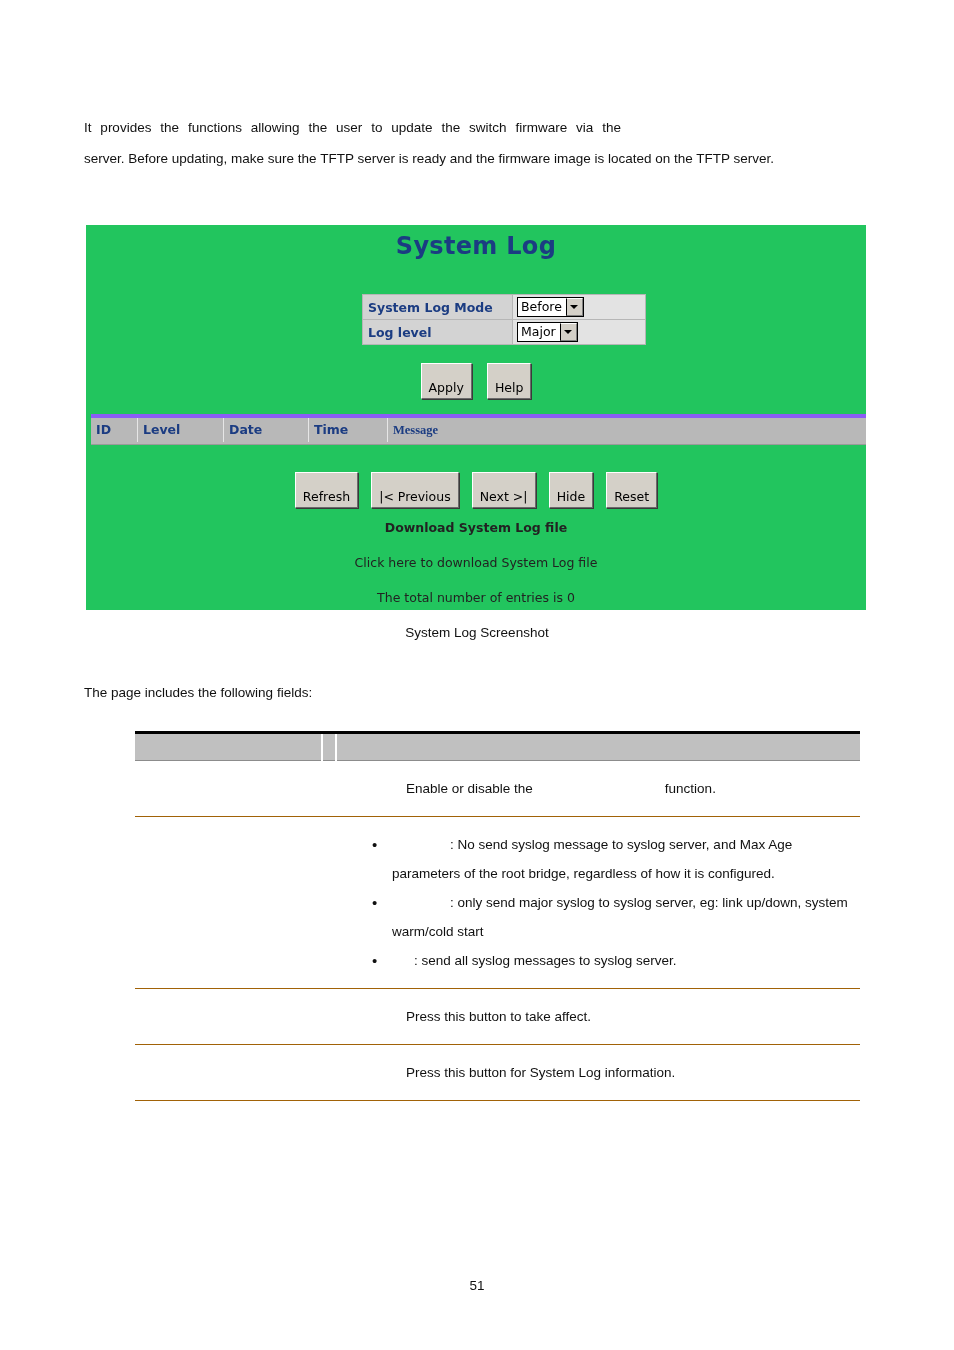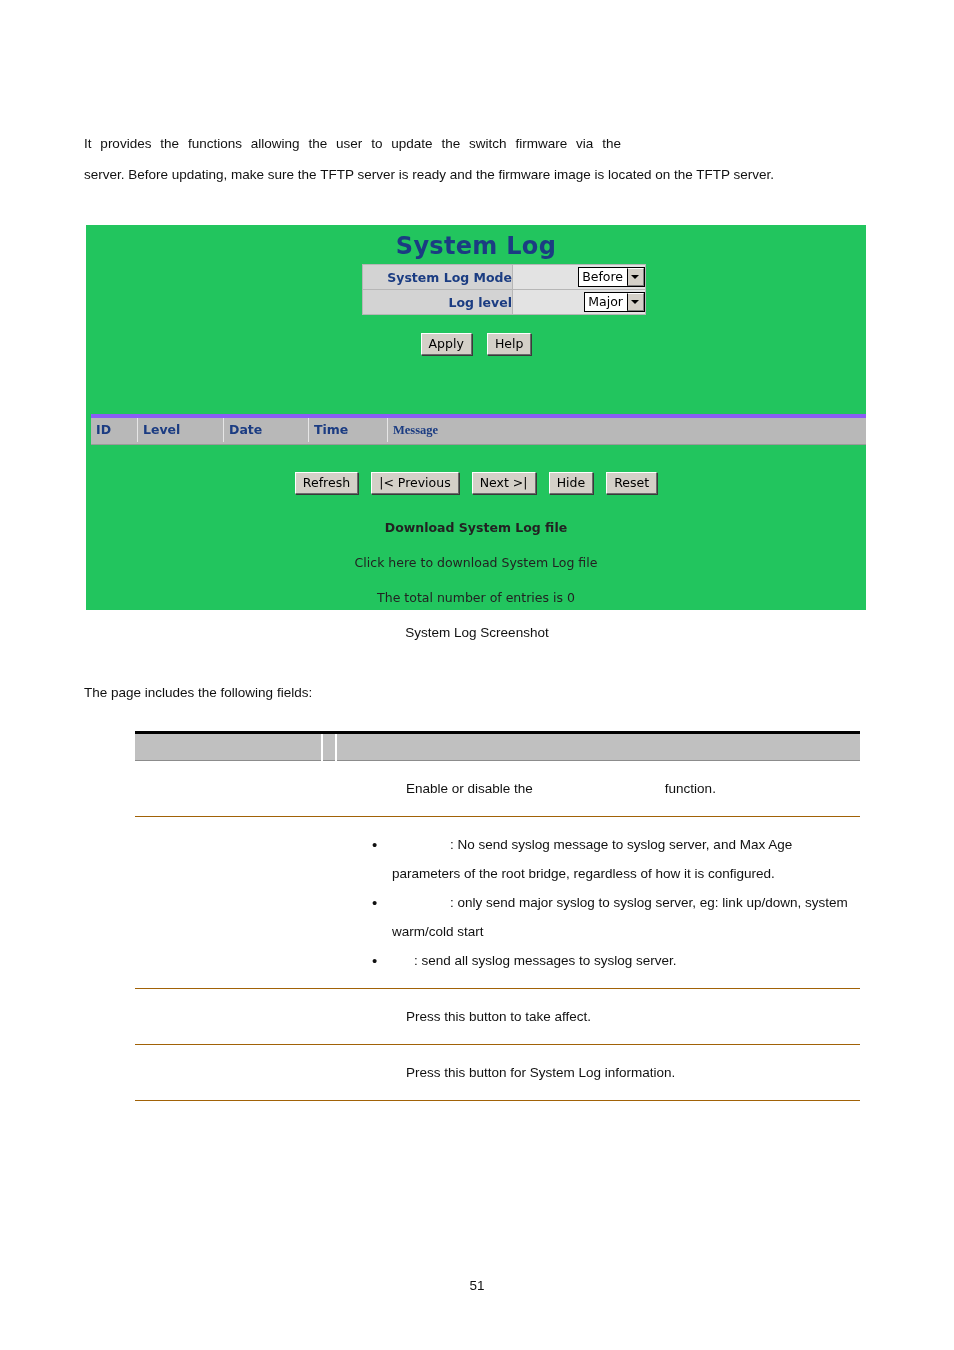--- a/index.html
+++ b/index.html
@@ -13,21 +13,21 @@
     position: relative;
     font-family: "Liberation Sans", sans-serif;
     color: #000000;
     -webkit-font-smoothing: none;
   }
 
   
   .intro {
     position: absolute;
     left: 84px;
-    top: 128px;
+    top: 112px;
     width: 756px;
     font-size: 13.5px;
     line-height: 31px;
     color: #111;
   }
   .intro .l1 {
     display: block;
     width: 537px;
     text-align: justify;
     text-align-last: justify;
@@ -50,23 +50,22 @@
     text-align: center;
     color: #1b3c82;
     font-size: 24px;
     font-weight: bold;
     letter-spacing: 0.3px;
     padding-top: 7px;
   }
 
   
   .form-wrap {
-    margin: 4px auto 0 auto;
+    margin: 34px auto 0 auto;
     width: 228px;
-    text-align: right;
   }
   .form-table {
     border-collapse: separate;
     border-spacing: 1px;
     width: 284px;
     background: #b6b6b6;
   }
   .form-table td {
     padding: 0;
     height: 24px;
@@ -128,21 +127,21 @@
   .w-btn {
     display: inline-block;
     background: #d4d0c8;
     border-top: 1px solid #ffffff;
     border-left: 1px solid #ffffff;
     border-right: 1px solid #6b6b6b;
     border-bottom: 1px solid #6b6b6b;
     box-shadow: 1px 1px 0 0 #3a3a3a;
     font-size: 12.5px;
     line-height: 15px;
-    padding: 2px 7px 3px 7px;
+    padding: 16px 7px 3px 7px;
     color: #000;
     margin: 0 5px;
     white-space: nowrap;
   }
 
   .apply-row { margin-top: 18px; }
 
   
   .log-head {
     position: absolute;

